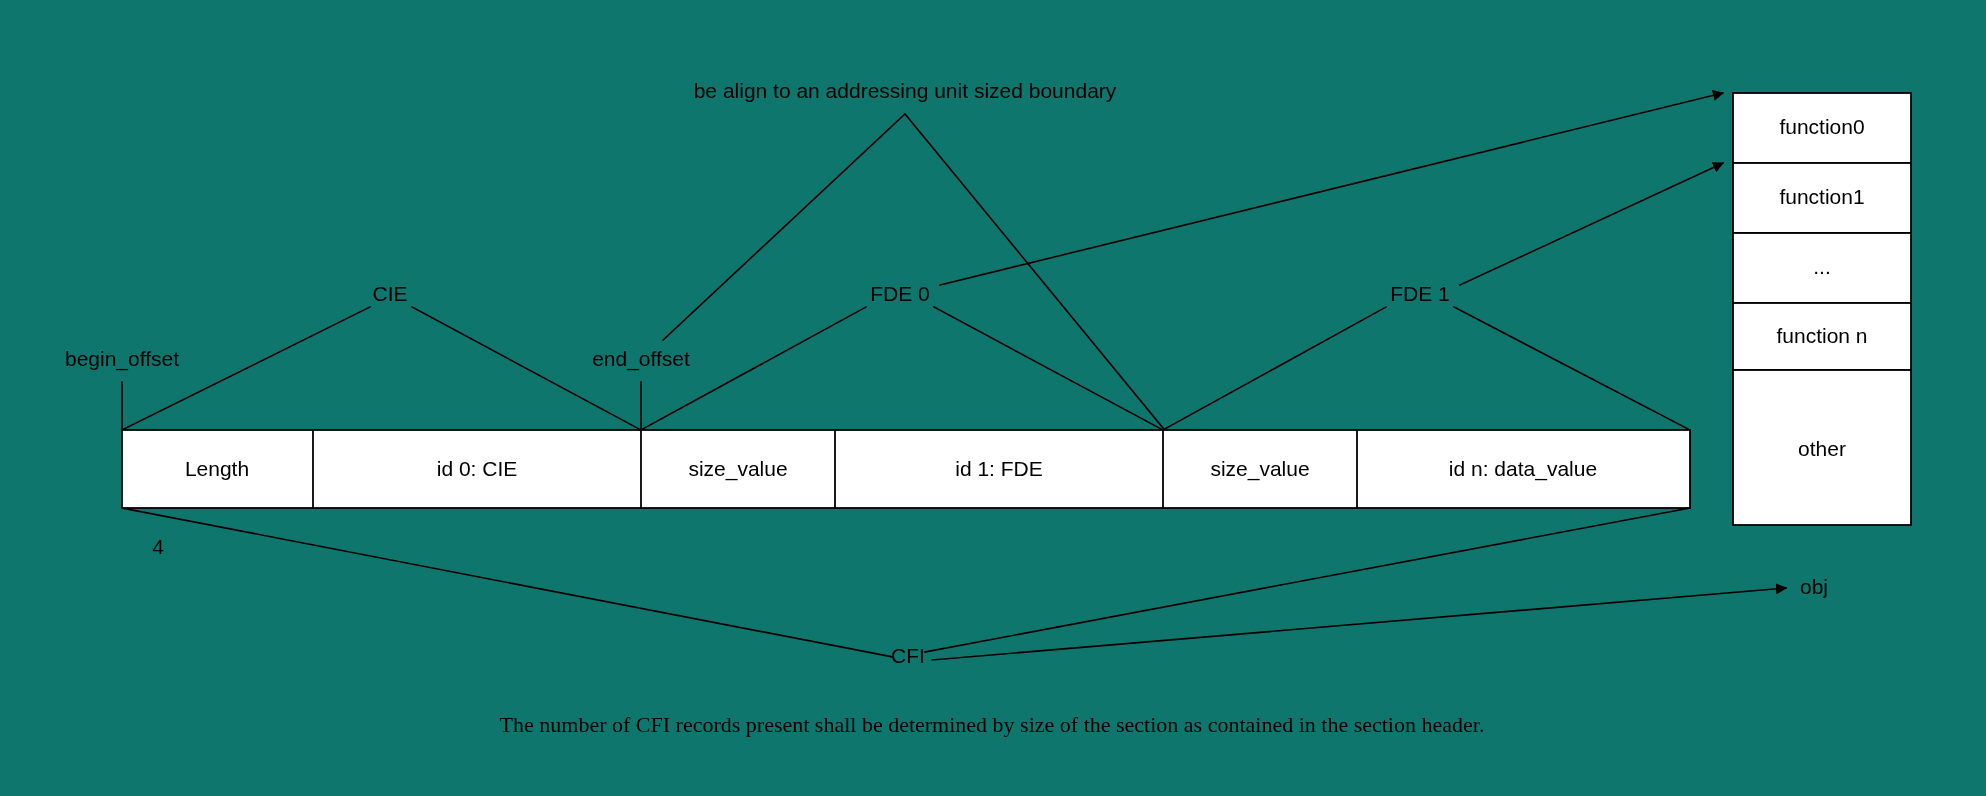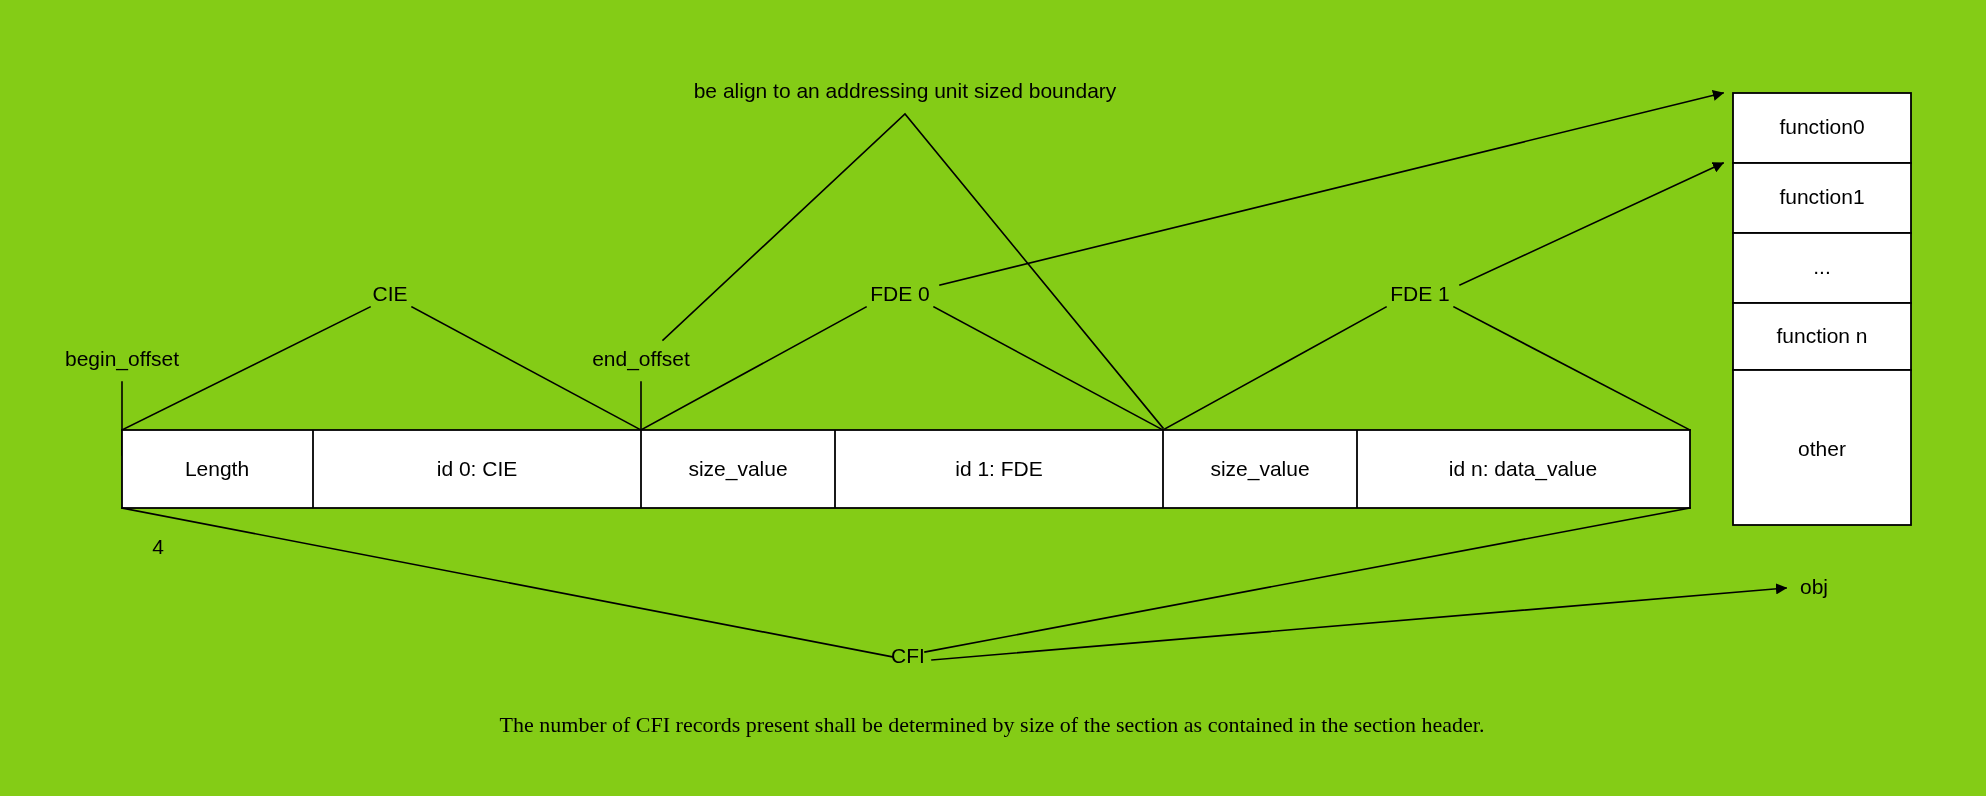--- a/index.html
+++ b/index.html
@@ -4,21 +4,21 @@
 <style>
   html, body {
     margin: 0;
     padding: 0;
     background: #ffffff;
   }
   #stage {
     position: relative;
     width: 1986px;
     height: 796px;
-    background: #84cc16;
+    background: #0f766e;
     overflow: hidden;
     font-family: "Liberation Sans", sans-serif;
   }
   svg#diagram {
     position: absolute;
     left: 0;
     top: 0;
     width: 1986px;
     height: 796px;
   }

